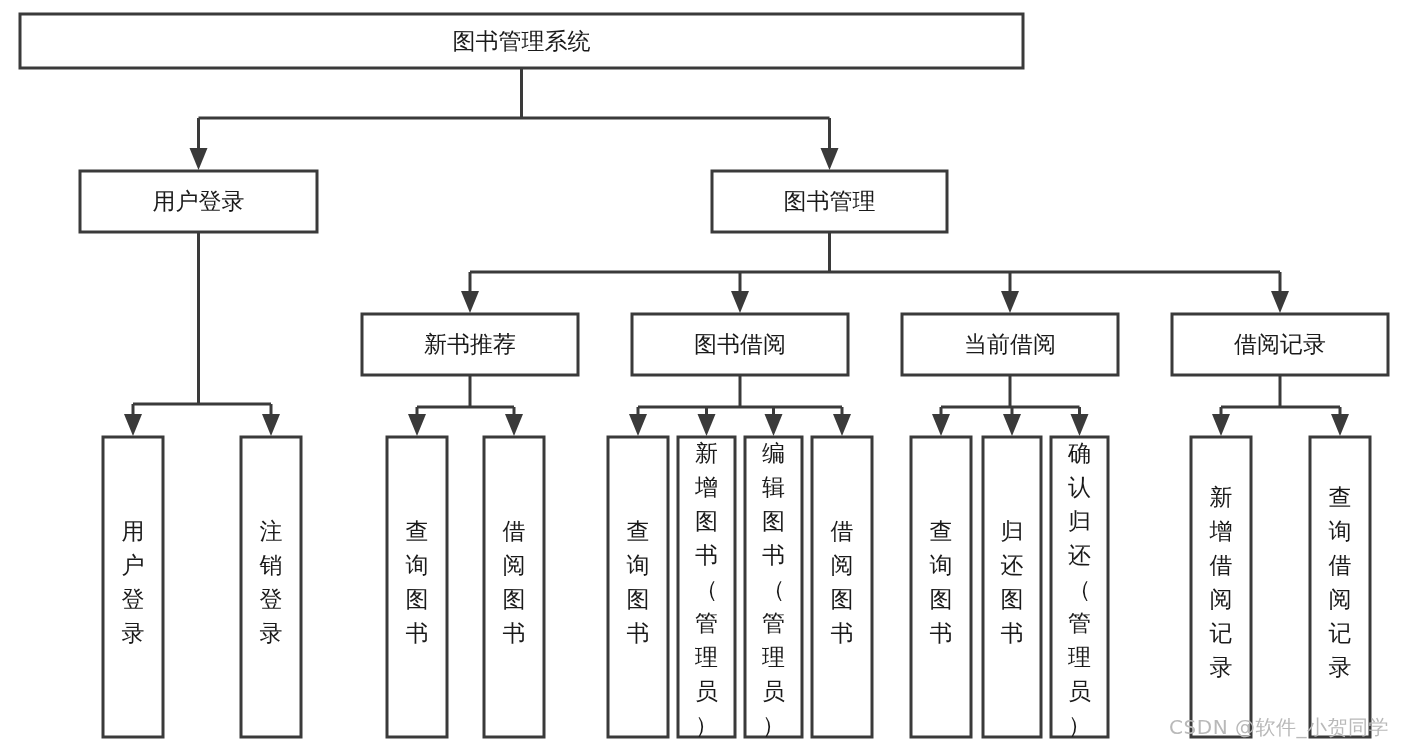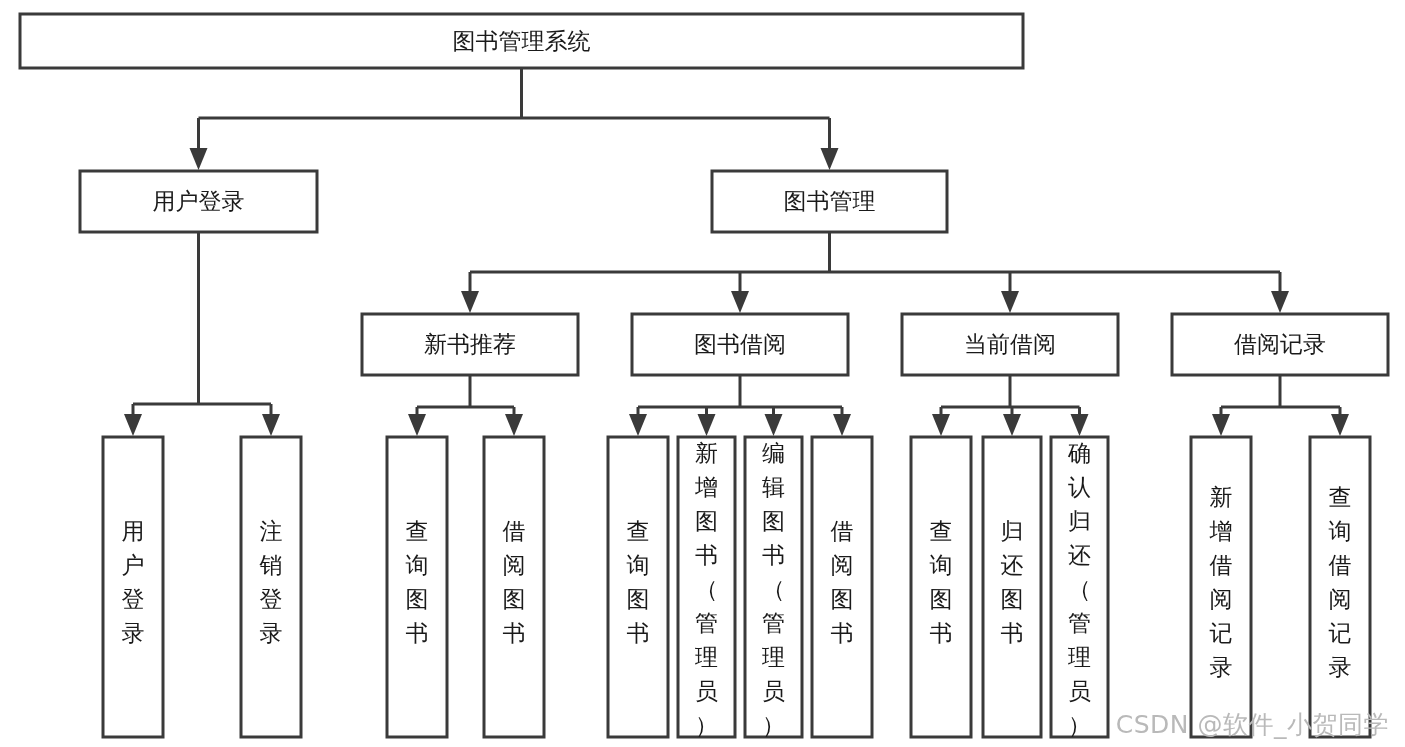--- a/index.html
+++ b/index.html
@@ -52,21 +52,21 @@
     fill: #1a1a1a;
     font-family: "DejaVu Sans", "Liberation Sans", sans-serif;
     font-size: 23px;
     text-anchor: middle;
   }
   .watermark {
     position: absolute;
     right: 16px;
     bottom: 6px;
     color: #b9b9b9;
-    font-size: 25px;
+    font-size: 20px;
     font-family: "DejaVu Sans", "Liberation Sans", sans-serif;
     letter-spacing: 0.5px;
     white-space: nowrap;
     pointer-events: none;
     user-select: none;
   }
 </style>
 </head>
 <body>
 

